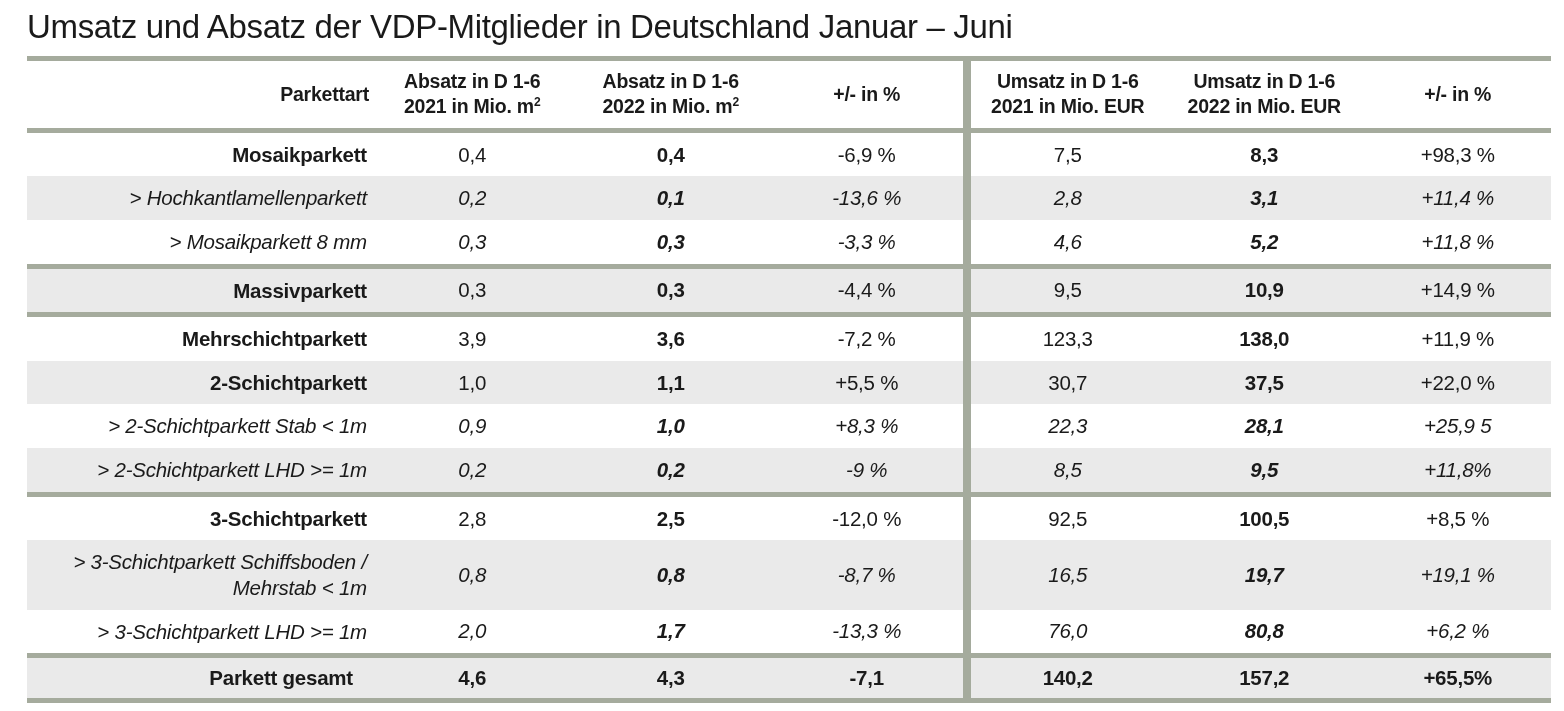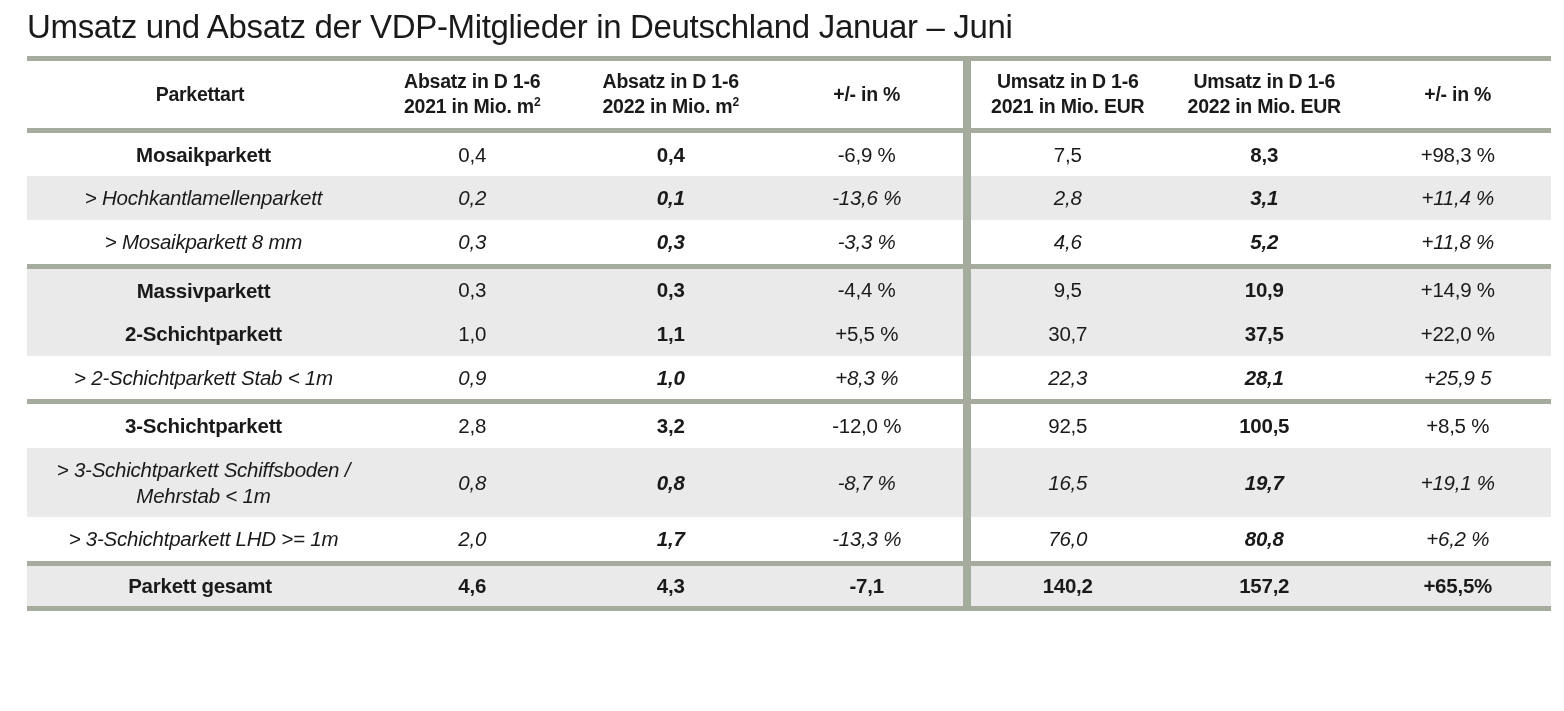--- a/index.html
+++ b/index.html
@@ -50,21 +50,21 @@
     vertical-align: middle;
     line-height: 1.3;
   }
   td {
     font-size: 20.5px;
     text-align: center;
     padding: 9px 6px;
     vertical-align: middle;
   }
   td.name {
-    text-align: center;
+    text-align: right;
     padding-left: 13px;
     white-space: pre-line;
     line-height: 1.25;
   }
   td.divider { background: var(--line); padding: 0; }
   tr.shaded td { background: var(--shade); }
   tr.shaded td.divider { background: var(--line); }
   tr.sep td { border-top: 5px solid var(--line); }
 
   tr.main td.name  { font-weight: bold; }
@@ -149,44 +149,64 @@
         <tr class="main shaded sep">
     <td class="name">Massivparkett</td>
     <td class="val">0,3</td>
     <td class="val v2">0,3</td>
     <td class="val">-4,4 %</td>
     <td class="divider"></td>
     <td class="val">9,5</td>
     <td class="val v2">10,9</td>
     <td class="val">+14,9 %</td>
   </tr>
+        <tr class="main sep">
+    <td class="name">Mehrschichtparkett</td>
+    <td class="val">3,9</td>
+    <td class="val v2">3,6</td>
+    <td class="val">-7,2 %</td>
+    <td class="divider"></td>
+    <td class="val">123,3</td>
+    <td class="val v2">138,0</td>
+    <td class="val">+11,9 %</td>
+  </tr>
         <tr class="main shaded">
     <td class="name">2-Schichtparkett</td>
     <td class="val">1,0</td>
     <td class="val v2">1,1</td>
     <td class="val">+5,5 %</td>
     <td class="divider"></td>
     <td class="val">30,7</td>
     <td class="val v2">37,5</td>
     <td class="val">+22,0 %</td>
   </tr>
         <tr class="sub">
     <td class="name">&gt; 2-Schichtparkett Stab &lt; 1m</td>
     <td class="val">0,9</td>
     <td class="val v2">1,0</td>
     <td class="val">+8,3 %</td>
     <td class="divider"></td>
     <td class="val">22,3</td>
     <td class="val v2">28,1</td>
     <td class="val">+25,9 5</td>
   </tr>
+        <tr class="sub shaded">
+    <td class="name">&gt; 2-Schichtparkett LHD &gt;= 1m</td>
+    <td class="val">0,2</td>
+    <td class="val v2">0,2</td>
+    <td class="val">-9 %</td>
+    <td class="divider"></td>
+    <td class="val">8,5</td>
+    <td class="val v2">9,5</td>
+    <td class="val">+11,8%</td>
+  </tr>
         <tr class="main sep">
     <td class="name">3-Schichtparkett</td>
     <td class="val">2,8</td>
-    <td class="val v2">3,2</td>
+    <td class="val v2">2,5</td>
     <td class="val">-12,0 %</td>
     <td class="divider"></td>
     <td class="val">92,5</td>
     <td class="val v2">100,5</td>
     <td class="val">+8,5 %</td>
   </tr>
         <tr class="sub shaded">
     <td class="name">&gt; 3-Schichtparkett Schiffsboden /
 Mehrstab &lt; 1m</td>
     <td class="val">0,8</td>

